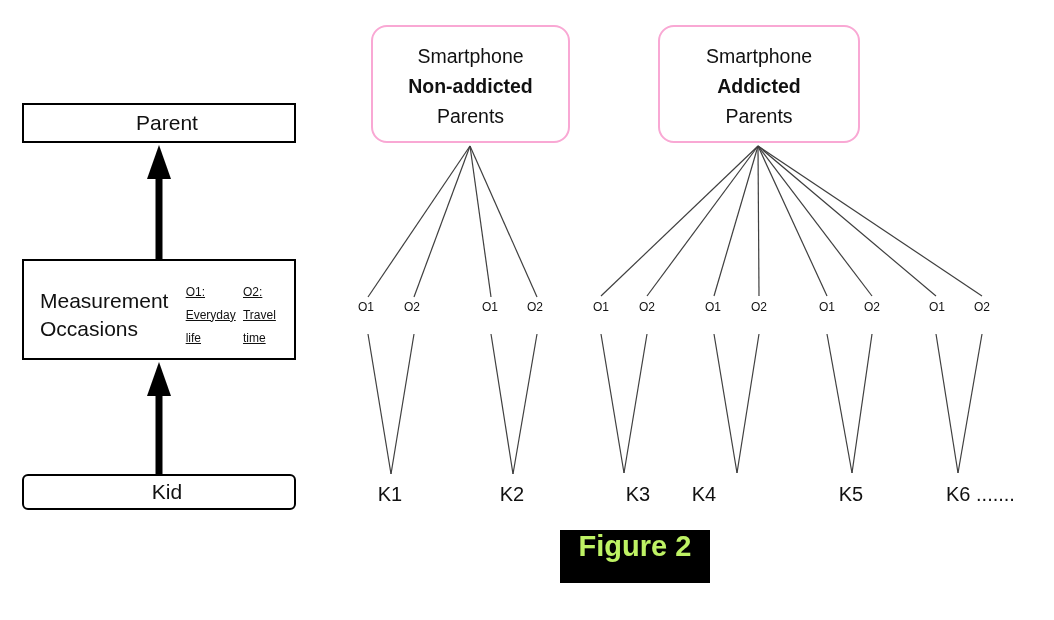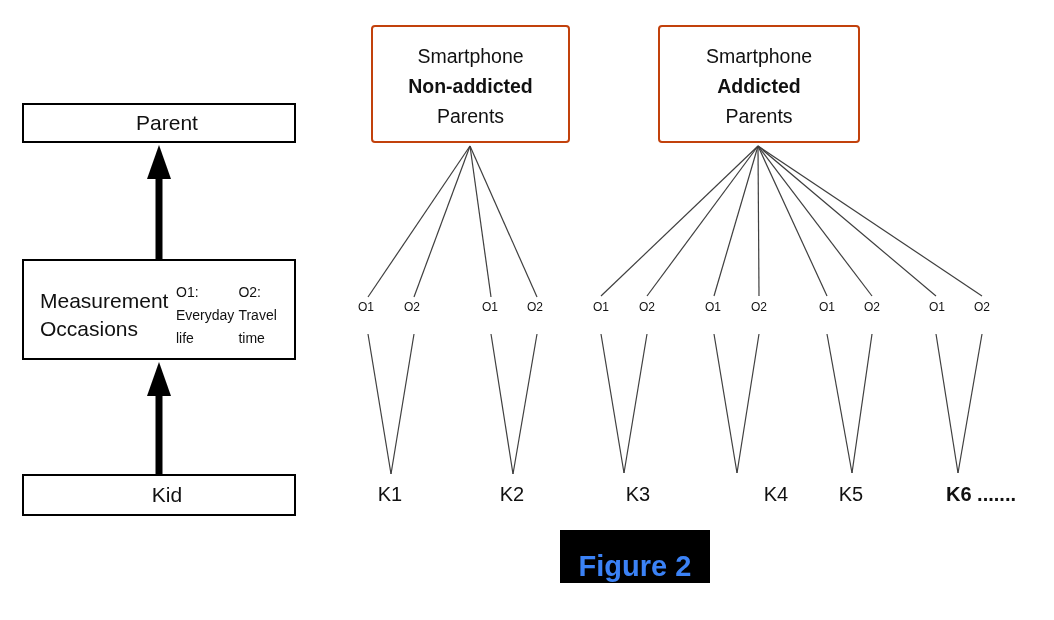--- a/index.html
+++ b/index.html
@@ -26,26 +26,26 @@
     align-items: center;
     justify-content: center;
     font-size: 21px;
     padding-left: 16px;
   }
   #measurement-box {
     justify-content: flex-start;
     padding-top: 11px;
   }
   .meas-title { font-size: 21px; line-height: 28px; }
-  .meas-sub   { font-size: 14px; line-height: 23px; }
+  .meas-sub   { font-size: 12px; line-height: 23px; text-decoration: underline; }
   .group-box {
     position: absolute;
     box-sizing: border-box;
-    border: 2px solid #c2410c;
-    border-radius: 4px;
+    border: 2px solid #f9a8d4;
+    border-radius: 16px;
     background: #ffffff;
     text-align: center;
     font-size: 19.5px;
     line-height: 30px;
     padding-top: 14px;
   }
   .group-line2 { font-weight: bold; }
   .o-label {
     position: absolute;
     top: 300px;
@@ -59,25 +59,25 @@
     transform: translateX(-50%);
     font-size: 20px;
     white-space: nowrap;
   }
   .k-label.left-anchored { transform: none; }
   #figure-label {
     position: absolute;
     left: 560px; top: 530px;
     width: 150px; height: 53px;
     background: #000000;
-    color: #3b82f6;
+    color: #bef264;
     font-size: 29px;
     font-weight: bold;
     display: flex;
-    align-items: flex-end;
+    align-items: flex-start;
     justify-content: center;
   }
 </style>
 </head>
 <body>
 
 <div id="canvas">
 
   <svg class="lines" viewBox="0 0 1054 620" xmlns="http://www.w3.org/2000/svg">
 
@@ -128,21 +128,21 @@
   <div class="rect-box" id="parent-box" style="left:22px; top:103px; width:274px; height:40px;">
     <span>Parent</span>
   </div>
 
   <div class="rect-box" id="measurement-box" style="left:22px; top:259px; width:274px; height:101px;">
     <div class="meas-title">Measurement Occasions</div>
     <div class="meas-sub">O1: Everyday life</div>
     <div class="meas-sub">O2: Travel time</div>
   </div>
 
-  <div class="rect-box" id="kid-box" style="left:22px; top:474px; width:274px; height:42px;">
+  <div class="rect-box" id="kid-box" style="left:22px; top:474px; width:274px; height:36px;border-radius:6px;">
     <span>Kid</span>
   </div>
 
   <div class="group-box" style="left:371px; top:25px; width:199px; height:118px;">
     <div>Smartphone</div>
     <div class="group-line2">Non-addicted</div>
     <div>Parents</div>
   </div>
 
   <div class="group-box" style="left:658px; top:25px; width:202px; height:118px;">
@@ -160,21 +160,21 @@
   <div class="o-label" style="left:713px;">O1</div>
   <div class="o-label" style="left:759px;">O2</div>
   <div class="o-label" style="left:827px;">O1</div>
   <div class="o-label" style="left:872px;">O2</div>
   <div class="o-label" style="left:937px;">O1</div>
   <div class="o-label" style="left:982px;">O2</div>
 
   <div class="k-label" style="left:390px;">K1</div>
   <div class="k-label" style="left:512px;text-align:center;">K2</div>
   <div class="k-label" style="left:638px;">K3</div>
-  <div class="k-label" style="left:776px;">K4</div>
+  <div class="k-label" style="left:704px;">K4</div>
   <div class="k-label" style="left:851px;">K5</div>
-  <div class="k-label left-anchored" style="left:946px;font-weight:bold;">K6 .......</div>
+  <div class="k-label left-anchored" style="left:946px;">K6 .......</div>
 
   <div id="figure-label">
     <span>Figure 2</span>
   </div>
 
 </div>
 
 </body></html>

